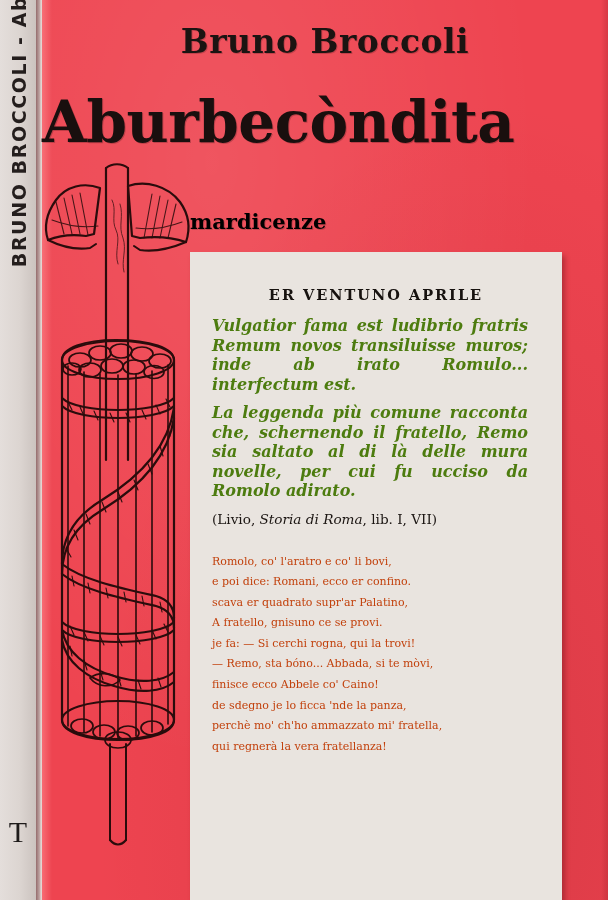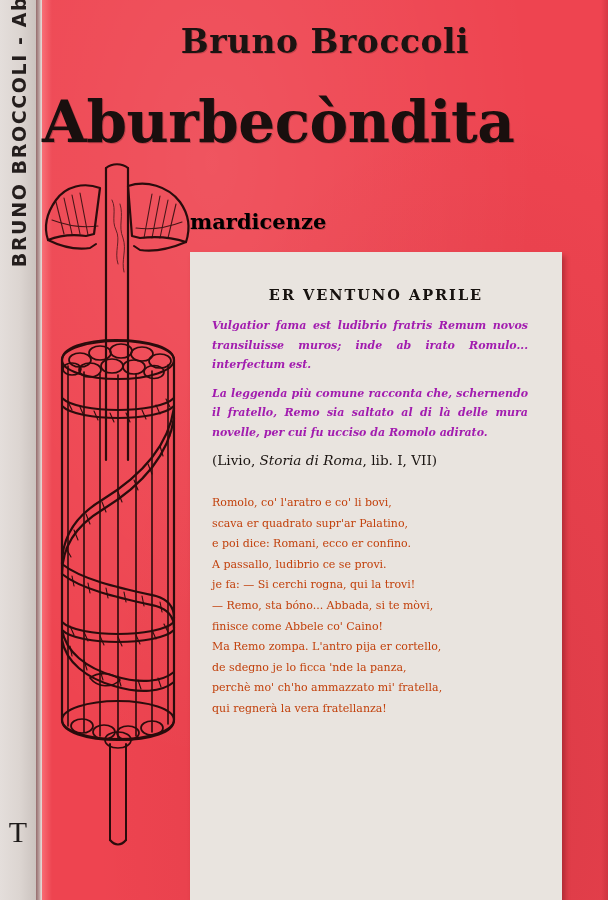--- a/index.html
+++ b/index.html
@@ -163,25 +163,25 @@
     font-size: 14.5px;
     font-weight: bold;
     letter-spacing: 2px;
     margin-bottom: 13px;
     color: #17120f;
   }
   .quote-lat, .quote-it {
     font-family: "DejaVu Serif", serif;
     font-style: italic;
     font-weight: bold;
-    font-size: 11px;
+    font-size: 16px;
     line-height: 19.5px;
     text-align: justify;
     margin: 0 12px 9px 0;
-    color: #a21caf;
+    color: #4d7c0f;
   }
   .cite {
     font-family: "DejaVu Serif", serif;
     font-size: 13.6px;
     line-height: 19px;
     margin: 0 0 23px 0;
     color: #1b1512;
   }
   .cite i { font-style: italic; }
   .poem {
@@ -352,27 +352,26 @@
   </svg>
 
   <div class="panel">
     <div class="panel-body">
       <div class="panel-head">ER VENTUNO APRILE</div>
       <p class="quote-lat">Vulgatior fama est ludibrio fratris Remum novos transiluisse muros; inde ab irato Romulo... interfectum est.</p>
       <p class="quote-it">La leggenda più comune racconta che, schernendo il fratello, Remo sia saltato al di là delle mura novelle, per cui fu ucciso da Romolo adirato.</p>
       <p class="cite"><span>(Livio, </span><i>Storia di Roma</i><span>, lib. I, VII)</span></p>
       <div class="poem">
           <div>Romolo, co' l'aratro e co' li bovi,</div>
+          <div>e poi dice: Romani, ecco er confino.</div>
           <div>scava er quadrato supr'ar Palatino,</div>
-          <div>e poi dice: Romani, ecco er confino.</div>
-          <div>A passallo, ludibrio ce se provi.</div>
+          <div>A fratello, gnisuno ce se provi.</div>
           <div>je fa: — Si cerchi rogna, qui la trovi!</div>
           <div>— Remo, sta bóno... Abbada, si te mòvi,</div>
-          <div>finisce come Abbele co' Caino!</div>
-          <div>Ma Remo zompa. L'antro pija er cortello,</div>
+          <div>finisce ecco Abbele co' Caino!</div>
           <div>de sdegno je lo ficca 'nde la panza,</div>
           <div>perchè mo' ch'ho ammazzato mi' fratella,</div>
           <div>qui regnerà la vera fratellanza!</div>
         </div>
     </div>
   </div>
 
 </div>
 
 </body></html>

